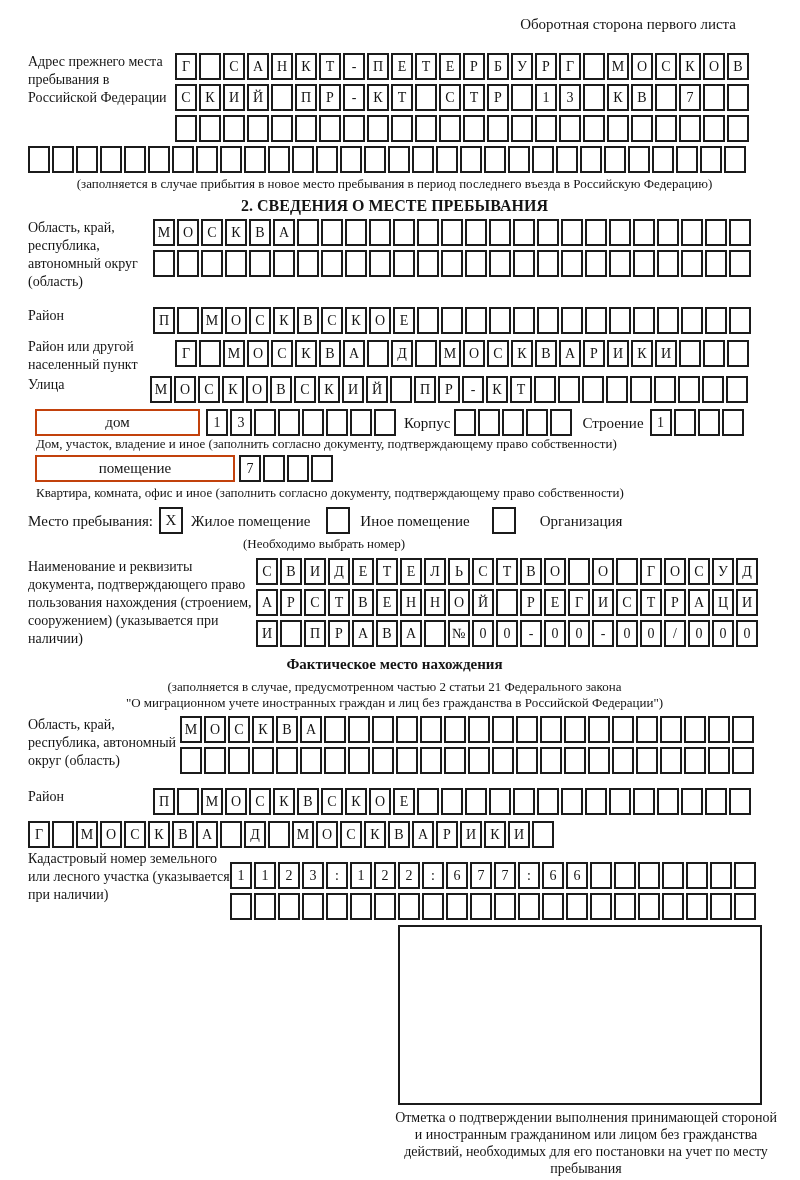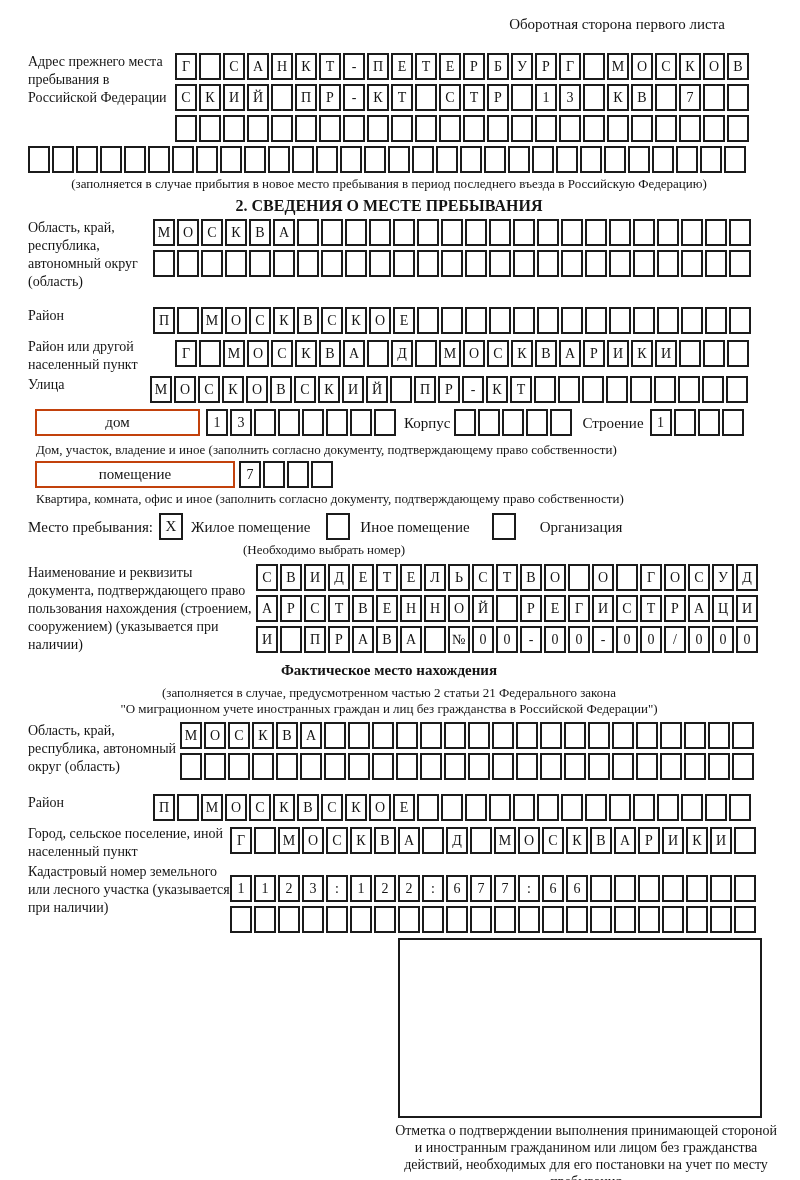--- a/index.html
+++ b/index.html
@@ -1,19 +1,19 @@
 <!DOCTYPE html>
 <html><head>
 <meta charset="utf-8">
 <style>
   html,body{margin:0;padding:0;background:#e8e8e8;}
   .page{
     width:800px;height:1180px;background:#ffffff;color:#141414;
     font-family:"Liberation Serif","DejaVu Serif",serif;
-    box-sizing:border-box;padding:14px 50px 0 28px;position:relative;
+    box-sizing:border-box;padding:14px 39px 0 28px;position:relative;
     margin:0 auto;overflow:hidden;
   }
   .header-note{text-align:right;font-size:15px;padding-right:25px;margin-top:2px;}
   .frow{display:flex;align-items:flex-start;}
   .flabel{font-size:14px;line-height:18px;flex:0 0 auto;}
   .rows-col{display:flex;flex-direction:column;gap:4px;}
   .cells{display:flex;gap:2px;flex:0 0 auto;}
   .cell{
     width:18px;height:23px;border:2px solid #1b1b1b;flex:0 0 auto;
     display:flex;align-items:center;justify-content:center;
@@ -327,21 +327,21 @@
         <div class="cell"></div>
       </div>
     <div class="inline-label" style="margin-left:10px">Строение</div>
     <div class="cells" style="margin-left:6px">
         <div class="cell">1</div>
         <div class="cell"></div>
         <div class="cell"></div>
         <div class="cell"></div>
       </div>
   </div>
-  <div class="caption" style="margin:6px 0 0 8px">Дом, участок, владение и иное (заполнить согласно документу, подтверждающему право собственности)</div>
+  <div class="caption" style="margin:0 0 0 8px">Дом, участок, владение и иное (заполнить согласно документу, подтверждающему право собственности)</div>
 
   <div class="frow" style="margin-top:3px;align-items:center;margin-left:7px">
     <div class="vbox" style="width:196px">помещение</div>
     <div class="cells" style="margin-left:4px">
         <div class="cell">7</div>
         <div class="cell"></div>
         <div class="cell"></div>
         <div class="cell"></div>
       </div>
   </div>
@@ -520,21 +520,20 @@
         <div class="cell"></div>
         <div class="cell"></div>
         <div class="cell"></div>
         <div class="cell"></div>
         <div class="cell"></div>
         <div class="cell"></div>
       </div>
   </div>
 
   <div class="frow" style="margin-top:4px">
-    <div class="flabel" style="width:202px">Город, сельское поселение, иной населенный пункт</div>
     <div class="cells" style="margin-top:2px">
         <div class="cell">Г</div>
         <div class="cell"></div>
         <div class="cell">М</div>
         <div class="cell">О</div>
         <div class="cell">С</div>
         <div class="cell">К</div>
         <div class="cell">В</div>
         <div class="cell">А</div>
         <div class="cell"></div>

